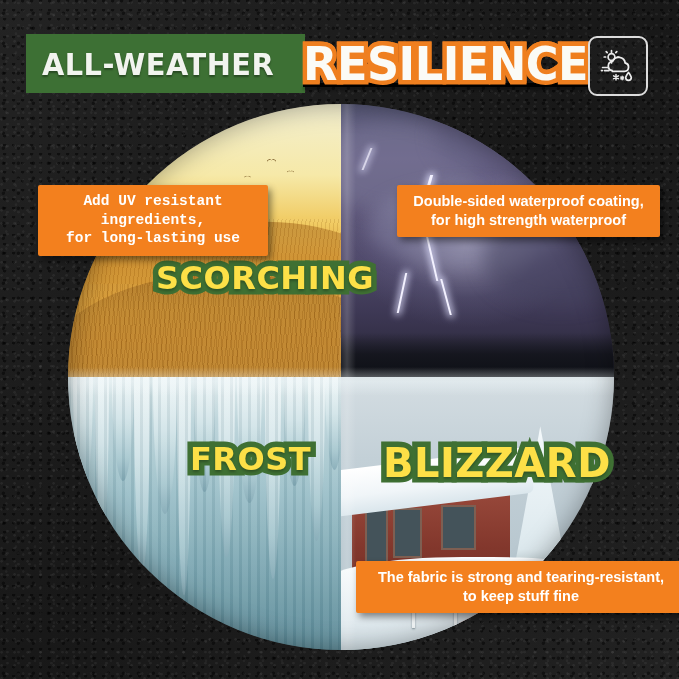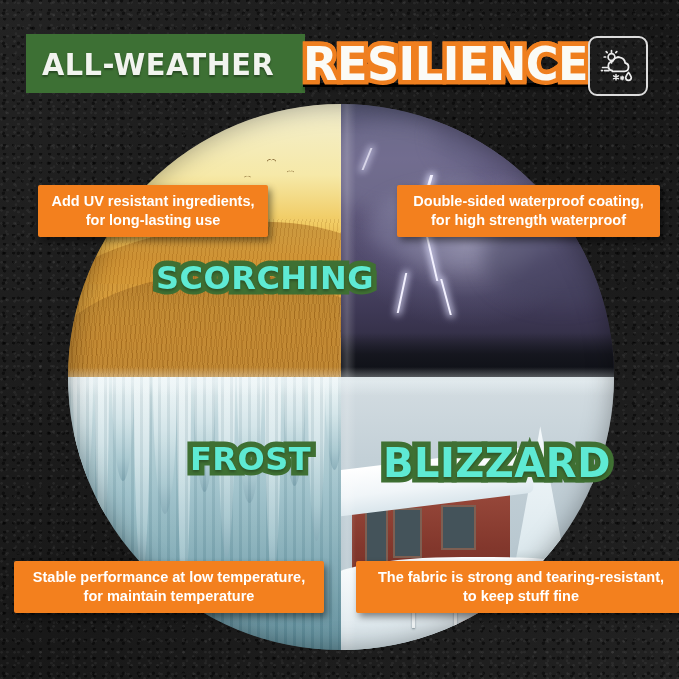--- a/index.html
+++ b/index.html
@@ -130,39 +130,39 @@
   .seam-h{position:absolute;left:0;top:48.2%;width:100%;height:5.2%;
     background:linear-gradient(180deg,rgba(255,255,255,0),rgba(240,248,250,.45),rgba(255,255,255,0));
     pointer-events:none;}
   .circle-vignette{position:absolute;inset:0;border-radius:50%;pointer-events:none;
     box-shadow:inset 0 0 26px rgba(0,0,0,.34);}
 
   
   .qlabel{
     position:absolute;
     font-family:"DejaVu Sans",sans-serif;font-weight:bold;
-    color:#5eead4;white-space:nowrap;line-height:1;
+    color:#fde047;white-space:nowrap;line-height:1;
     -webkit-text-stroke:11px #3f7033;paint-order:stroke fill;
     text-shadow:0 2px 3px rgba(0,0,0,.28);
   }
   .ql-scorching{left:156px;top:262px;font-size:32px;letter-spacing:.5px;}
   .ql-storm{left:400px;top:262px;font-size:32px;letter-spacing:.5px;}
   .ql-frost{left:190px;top:443px;font-size:32px;letter-spacing:.5px;}
   .ql-blizzard{left:383px;top:443px;font-size:40px;letter-spacing:.5px;}
 
   
   .cap{
     position:absolute;background:#f3801e;color:#fff;
     font-family:"Liberation Sans",sans-serif;font-weight:bold;
     font-size:14.5px;line-height:1.28;text-align:center;
     padding:7px 10px 8px;border-radius:2px;
     box-shadow:3px 4px 7px rgba(0,0,0,.45);
     white-space:pre-line;
   }
-  .cap-tl{left:38px;top:185px;width:210px;text-align:center;}
+  .cap-tl{left:38px;top:185px;width:210px;text-align:center;font-family:Liberation Mono, monospace;}
   .cap-tr{left:397px;top:185px;width:243px;}
   .cap-bl{left:14px;top:561px;width:290px;}
   .cap-br{left:356px;top:561px;width:310px;}
 </style>
 </head>
 <body>
 
 <div id="stage">
 
   <div class="bg-noise"></div>
@@ -279,18 +279,16 @@
   </div>
 
   <div class="qlabel ql-scorching">SCORCHING</div>
   <div class="qlabel ql-frost">FROST</div>
   <div class="qlabel ql-blizzard">BLIZZARD</div>
 
   <div class="cap cap-tl">Add UV resistant ingredients,
 for long-lasting use</div>
   <div class="cap cap-tr">Double-sided waterproof coating,
 for high strength waterproof</div>
-  <div class="cap cap-bl">Stable performance at low temperature,
-for maintain temperature</div>
   <div class="cap cap-br">The fabric is strong and tearing-resistant,
 to keep stuff fine</div>
 
 </div>
 
 </body></html>

